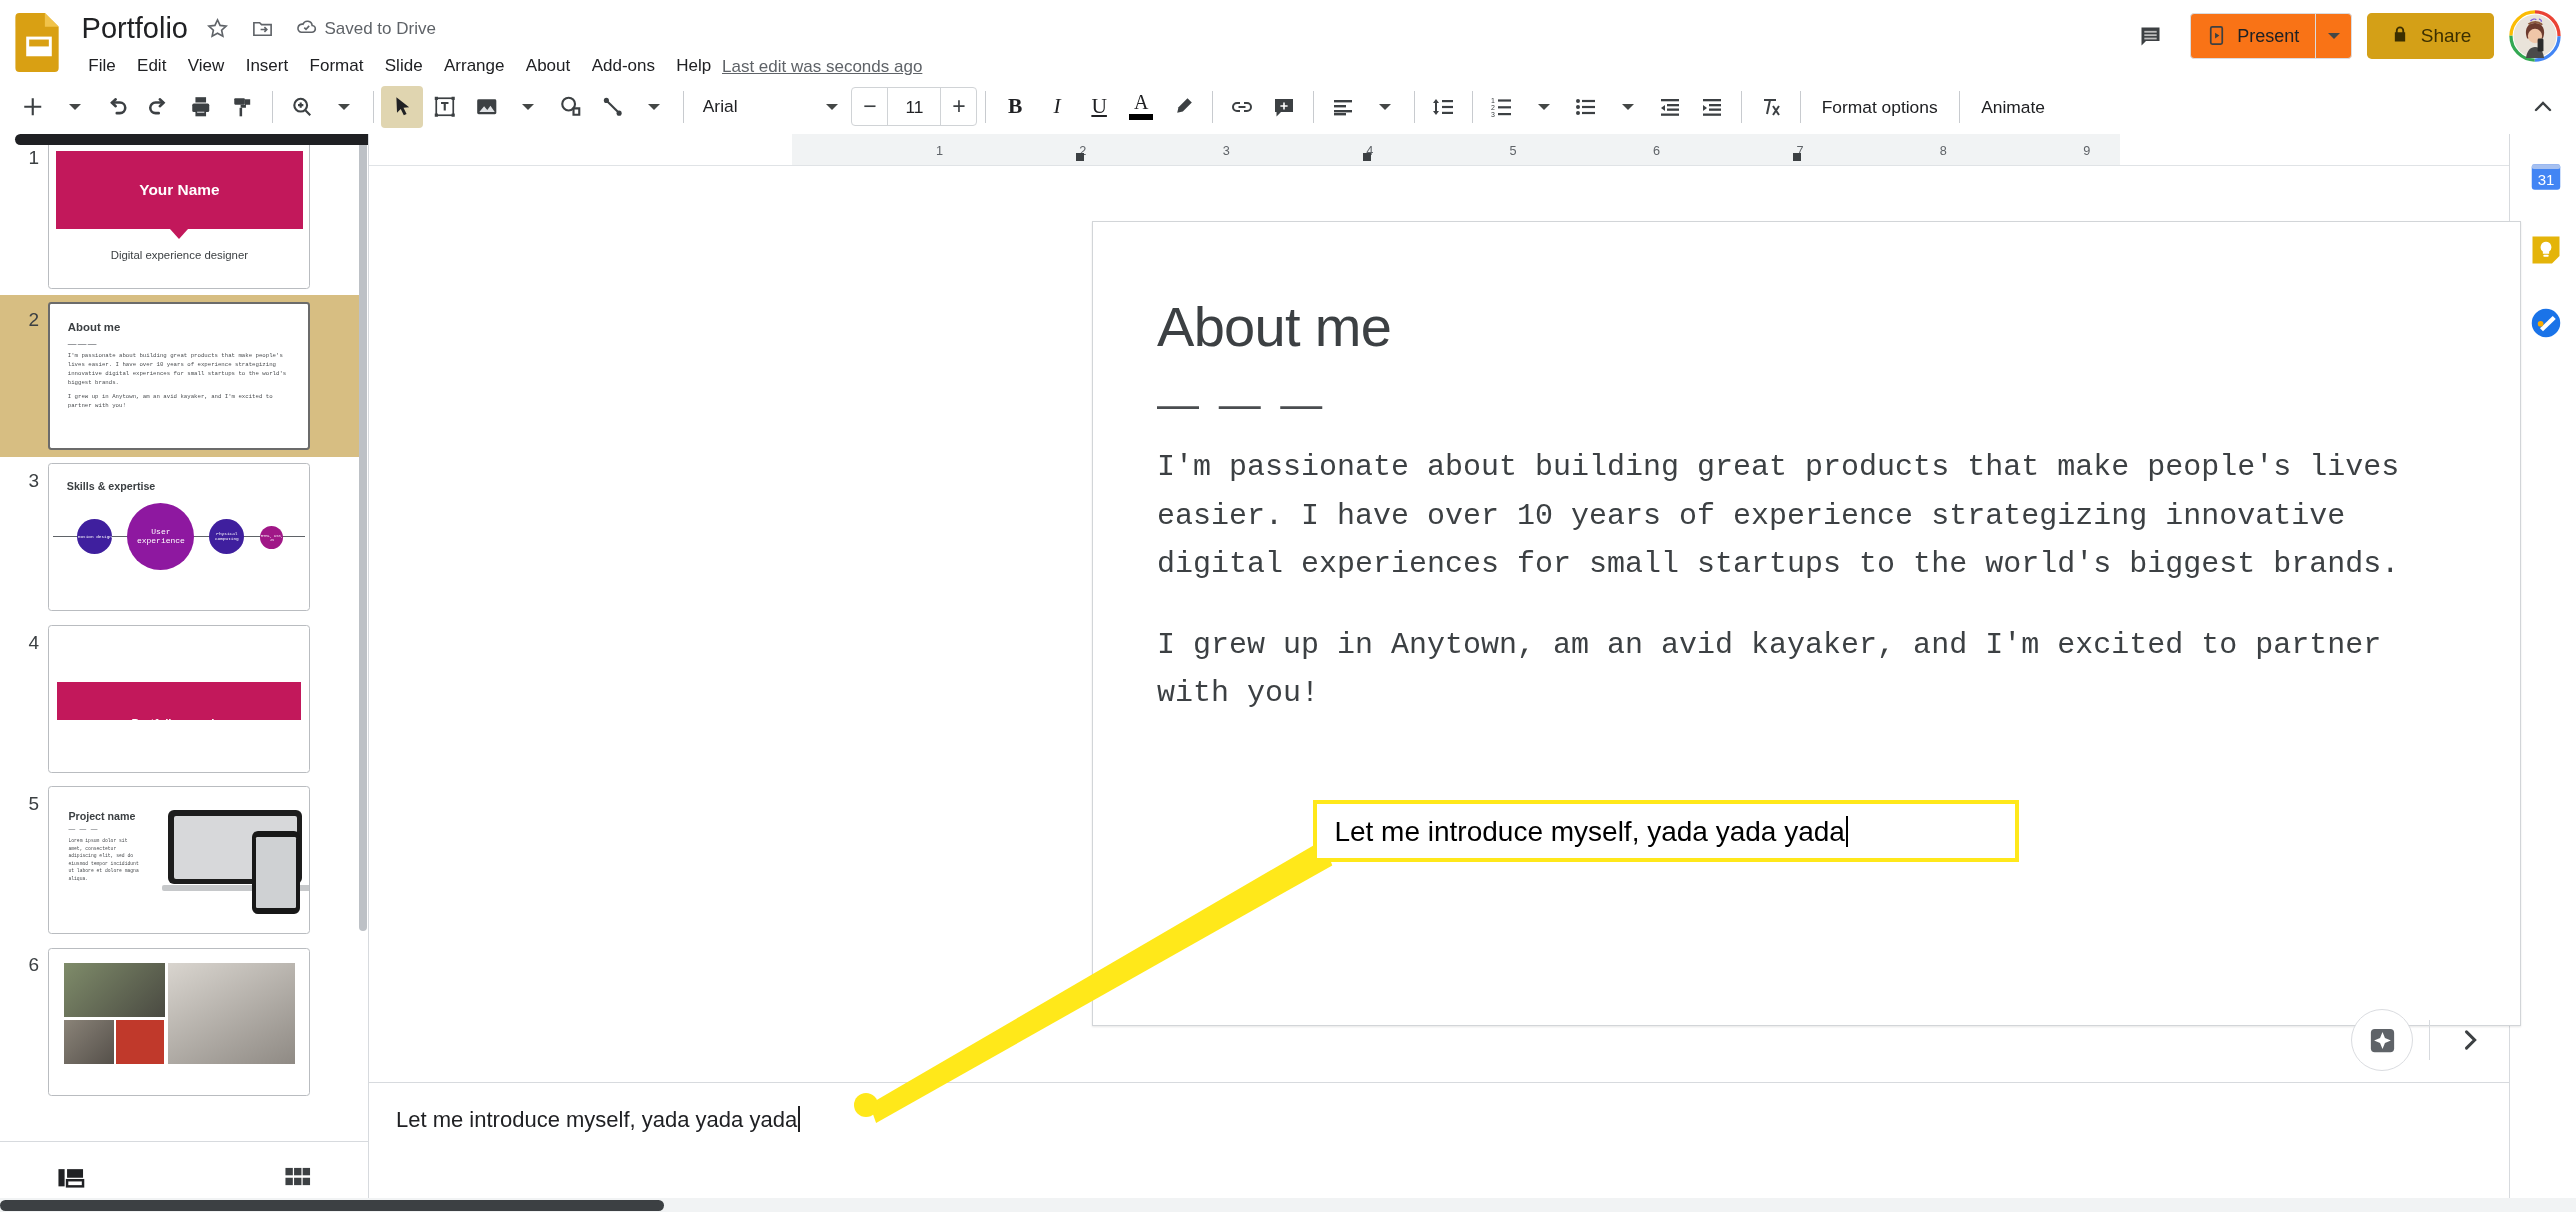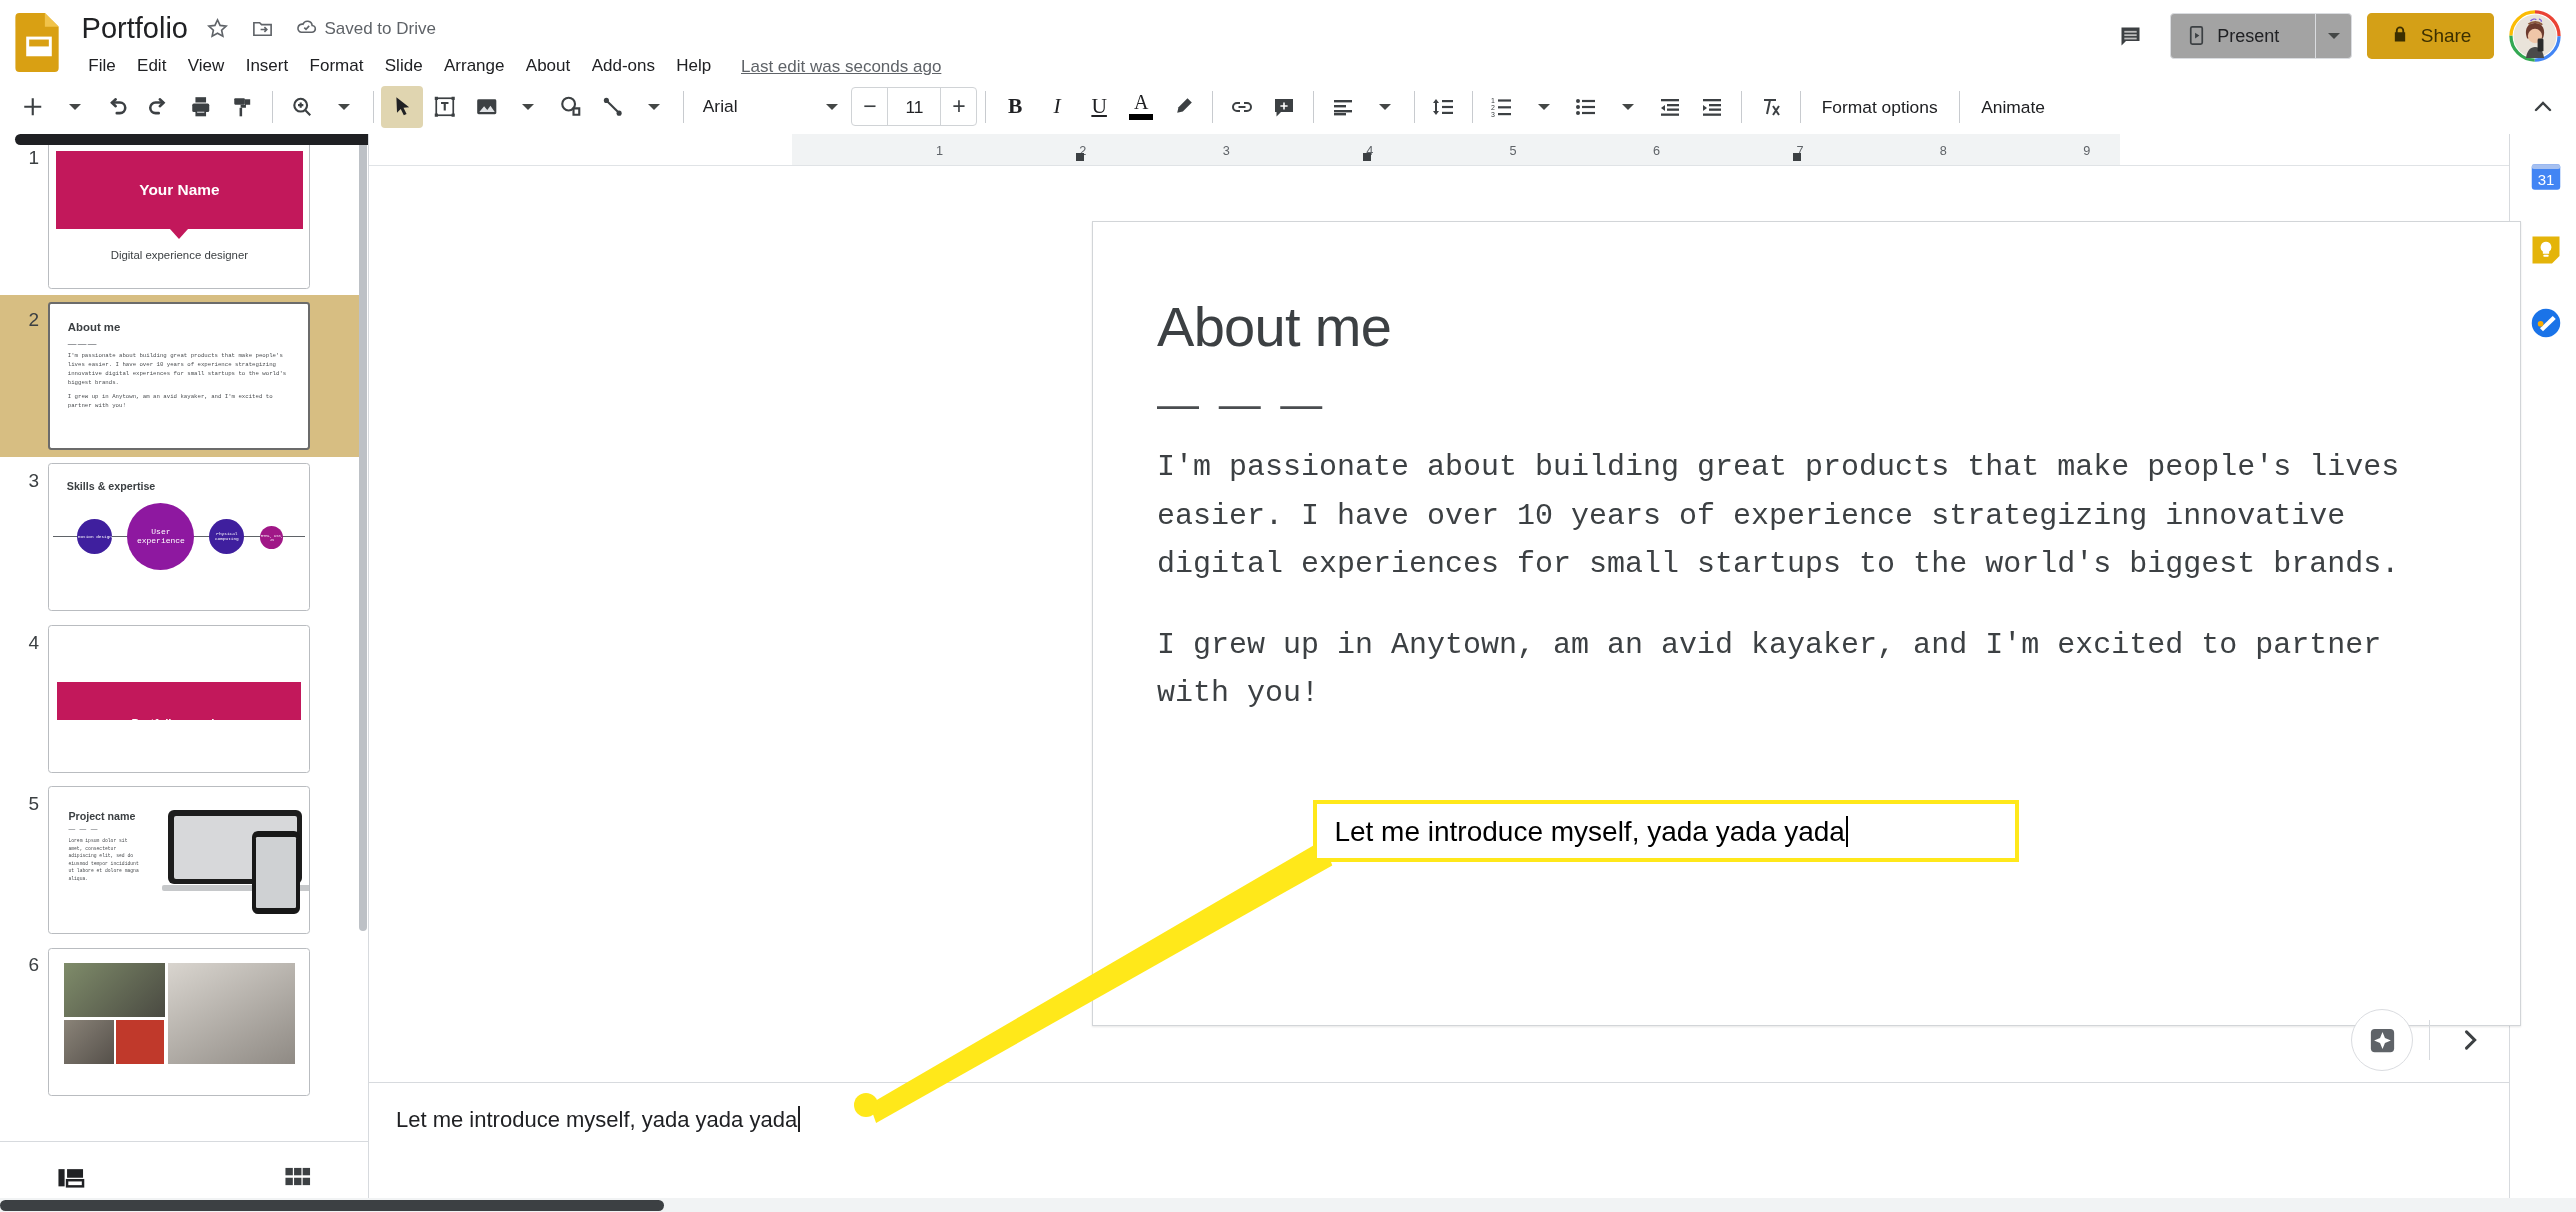--- a/index.html
+++ b/index.html
@@ -19,25 +19,25 @@
   .title-block { display:flex; flex-direction:column; flex:1 1 auto; min-width:0; }
   .title-row { display:flex; align-items:center; height:38px; gap:0; }
   .doc-title { font-size:29px; font-weight:400; color:#202124; letter-spacing:0; padding:0 4px; line-height:35px; }
   .title-icon { width:38px; height:38px; display:flex; align-items:center; justify-content:center; margin-left:6.7px; cursor:pointer; border-radius:50%;}
   .title-icon svg { display:block; }
   .saved-note { display:flex; align-items:center; gap:6.7px; margin-left:13.4px; color:#5f6368; font-size:17px; cursor:pointer;}
   .saved-note span { line-height:1;text-align:center; }
 
   .menu-row { display:flex; align-items:center; height:36px; gap:0; margin-top:1.3px; }
   .menu-item { font-size:17px; color:#202124; padding:4px 10.7px; border-radius:4px; cursor:pointer; line-height:1.2; }
-  .last-edit { font-size:17px; color:#5f6368; margin-left:19px; text-decoration:underline; cursor:pointer; }
+  .last-edit { font-size:17px; color:#5f6368; text-decoration:underline; cursor:pointer; }
 
   .topbar-right { position:absolute; right:14.8px; top:9.4px; display:flex; align-items:center; gap:0; height:54px;}
   .tb-icon-btn { width:50px; height:50px; display:flex; align-items:center; justify-content:center; border-radius:50%; cursor:pointer; }
-  .present-group { display:flex; align-items:flex-end; border:0.7px solid #dadce0; border-radius:4px; height:46px; margin-left:14.8px; background:#a3a3a3; overflow:hidden;gap:20px;}
+  .present-group { display:flex; align-items:flex-end; border:0.7px solid #dadce0; border-radius:4px; height:46px; margin-left:14.8px; background:#f97316; overflow:hidden;}
   .present-main { display:flex; align-items:center; gap:9.4px; padding:0 16px 0 13.4px; height:100%; cursor:pointer; }
   .present-label { font-size:18px; color:#202124; }
   .present-caret { width:36px; height:100%; display:flex; align-items:center; justify-content:center; border-left:0.7px solid #dadce0; cursor:pointer;}
   .share-btn { display:flex; align-items:center; gap:10.7px; background:#d4a017; color:#3c2f00; height:46px; border-radius:4.7px; padding:0 23px; margin-left:14.8px; cursor:pointer; font-size:19px; }
   .avatar { width:52px; height:52px; border-radius:50%; margin-left:14.8px; position:relative; cursor:pointer; flex:0 0 auto;}
 
   
   .toolbar { height:55px; display:flex; align-items:center; padding:0 12px; gap:0; flex:0 0 auto; position:relative;}
   .tbtn { height:42px; min-width:42px; display:flex; align-items:center; justify-content:center; border-radius:4px; cursor:pointer; padding:0 5.4px;}
   .tbtn.active { background:#e0d5b0; }

